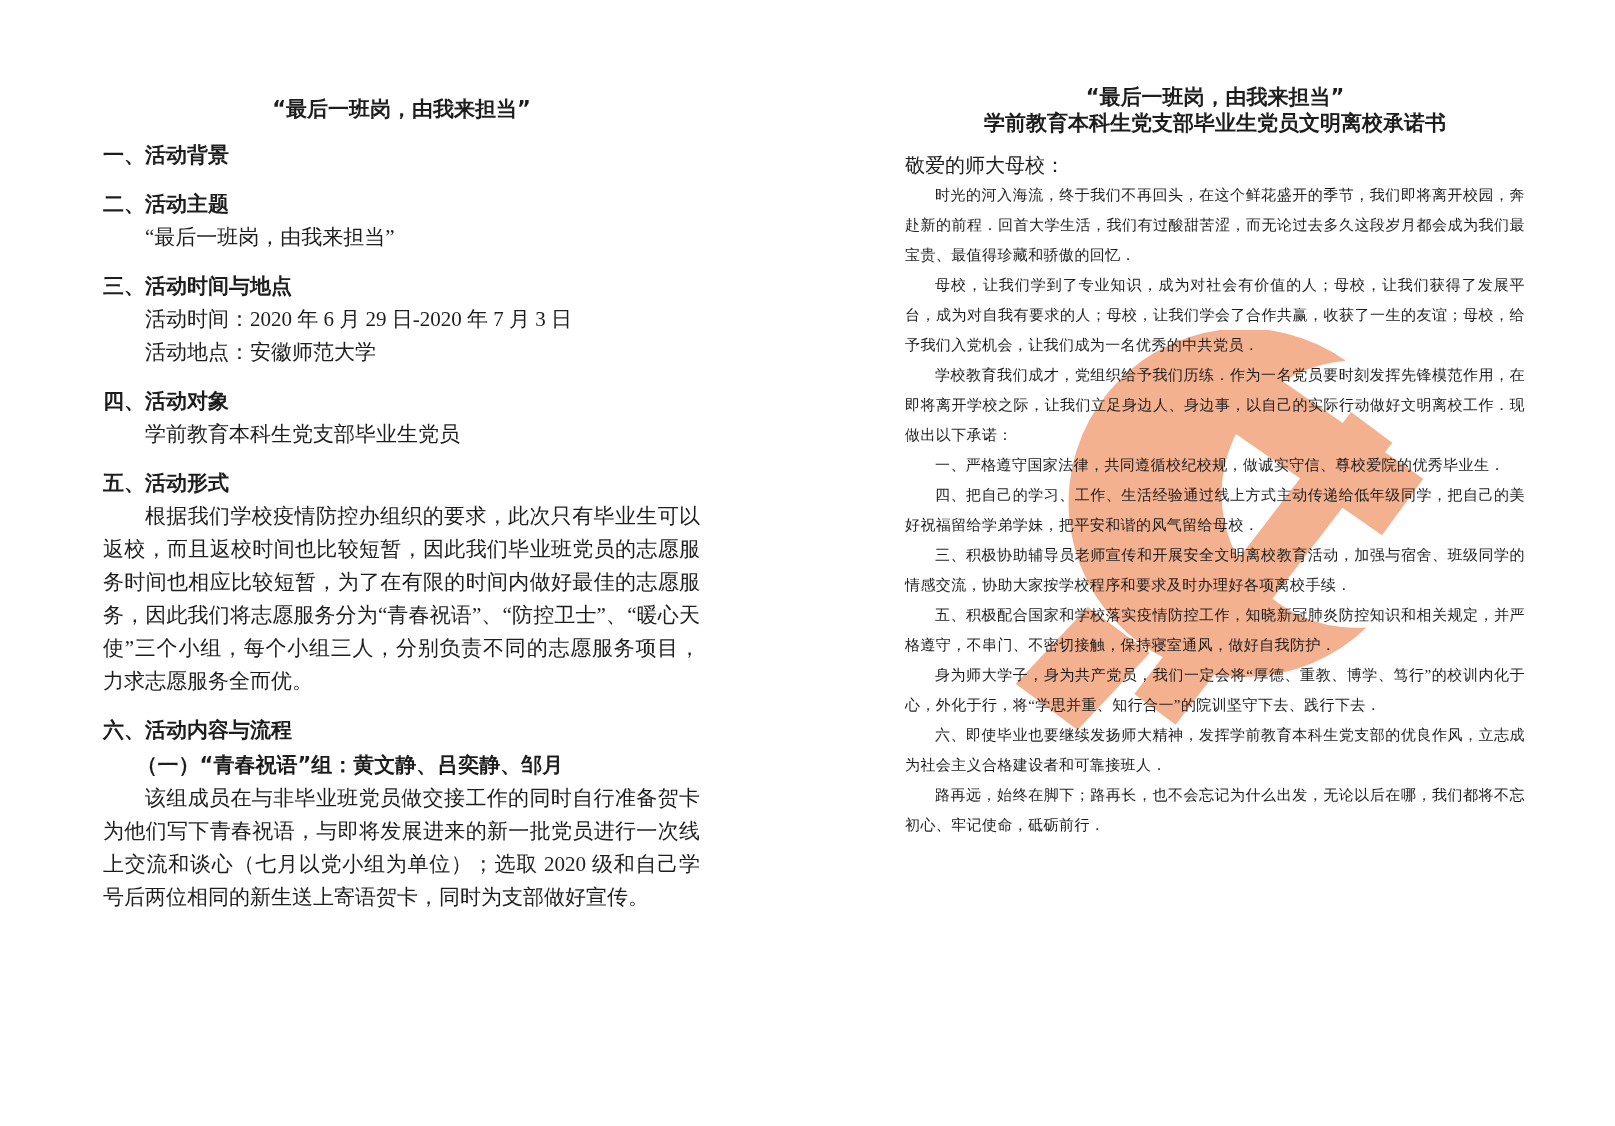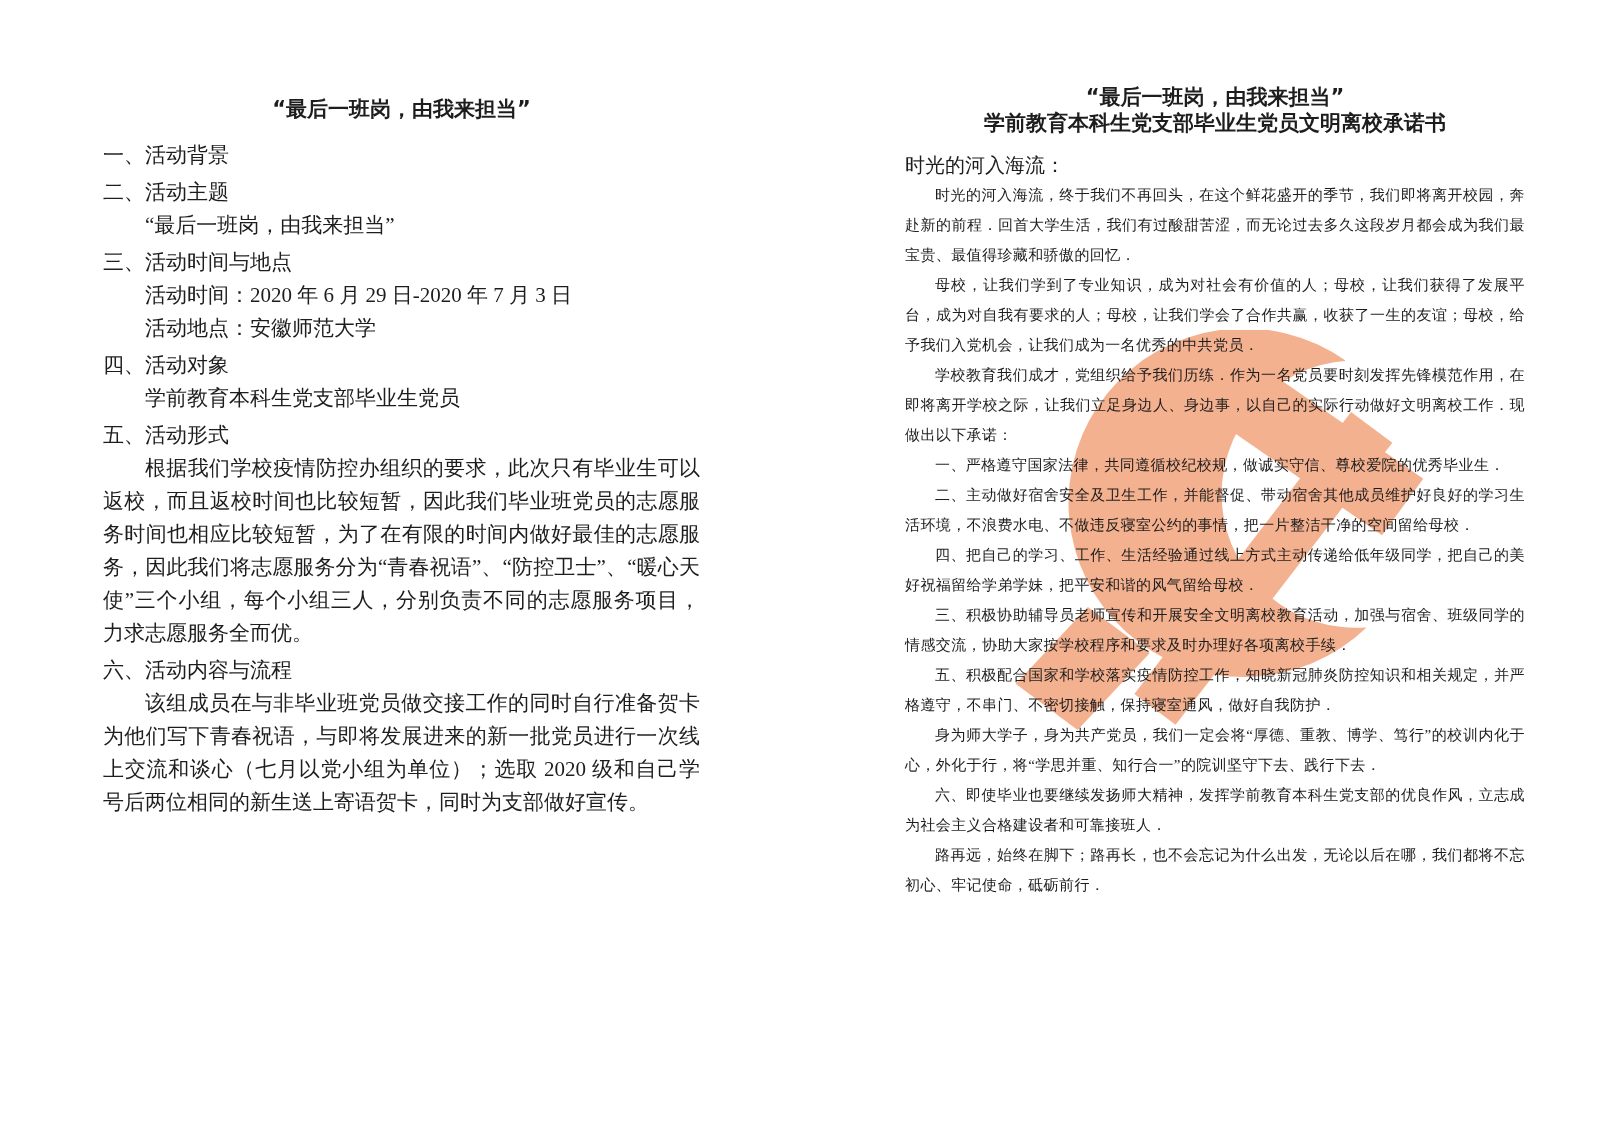--- a/index.html
+++ b/index.html
@@ -26,23 +26,23 @@
     font-family: "DejaVu Sans", "Liberation Sans", sans-serif;
   }
   .page-left  .title1 { margin-top: 96px; }
   .page-left  .title2 { margin-top: 23px; }
   .page-right .title1 { margin-top: 84px; }
   .page-right .title2 { margin-top: 0; }
 
   .left-body { margin-top: 17px; }
   .blk { font-size: 21px; line-height: 33px; }
   .blk.heading {
-    font-weight: normal;
+    font-weight: bold;
     font-family: "DejaVu Sans", "Liberation Sans", sans-serif;
-    margin-top: 4px;
+    margin-top: 16px;
   }
   .blk.subheading {
     font-weight: bold;
     font-family: "DejaVu Sans", "Liberation Sans", sans-serif;
     text-indent: 1.6em;
     margin-top: 2px;
   }
   .blk.para { text-indent: 2em; text-align: justify; }
   .blk.indent { padding-left: 2em; }
 
@@ -89,34 +89,34 @@
       <div class="blk heading">二、活动主题</div>
       <div class="blk indent">“最后一班岗，由我来担当”</div>
       <div class="blk heading">三、活动时间与地点</div>
       <div class="blk indent">活动时间：2020 年 6 月 29 日-2020 年 7 月 3 日</div>
       <div class="blk indent">活动地点：安徽师范大学</div>
       <div class="blk heading">四、活动对象</div>
       <div class="blk indent">学前教育本科生党支部毕业生党员</div>
       <div class="blk heading">五、活动形式</div>
       <div class="blk para">根据我们学校疫情防控办组织的要求，此次只有毕业生可以返校，而且返校时间也比较短暂，因此我们毕业班党员的志愿服务时间也相应比较短暂，为了在有限的时间内做好最佳的志愿服务，因此我们将志愿服务分为“青春祝语”、“防控卫士”、“暖心天使”三个小组，每个小组三人，分别负责不同的志愿服务项目，力求志愿服务全而优。</div>
       <div class="blk heading">六、活动内容与流程</div>
+      <div class="blk subheading">（一）“青春祝语”组：黄文静、吕奕静、邹月</div>
       <div class="blk para">该组成员在与非毕业班党员做交接工作的同时自行准备贺卡为他们写下青春祝语，与即将发展进来的新一批党员进行一次线上交流和谈心（七月以党小组为单位）；选取 2020 级和自己学号后两位相同的新生送上寄语贺卡，同时为支部做好宣传。</div>
     </div>
 </div>
 
 <div class="page page-right">
   <div class="doc-title title1">“最后一班岗，由我来担当”</div>
   <div class="doc-title title2">学前教育本科生党支部毕业生党员文明离校承诺书</div>
-  <div class="salutation">时光的河入海流：</div>
+  <div class="salutation">敬爱的师大母校：</div>
   <div>
       <div class="rpara">时光的河入海流，终于我们不再回头，在这个鲜花盛开的季节，我们即将离开校园，奔赴新的前程．回首大学生活，我们有过酸甜苦涩，而无论过去多久这段岁月都会成为我们最宝贵、最值得珍藏和骄傲的回忆．</div>
       <div class="rpara">母校，让我们学到了专业知识，成为对社会有价值的人；母校，让我们获得了发展平台，成为对自我有要求的人；母校，让我们学会了合作共赢，收获了一生的友谊；母校，给予我们入党机会，让我们成为一名优秀的中共党员．</div>
       <div class="rpara">学校教育我们成才，党组织给予我们历练．作为一名党员要时刻发挥先锋模范作用，在即将离开学校之际，让我们立足身边人、身边事，以自己的实际行动做好文明离校工作．现做出以下承诺：</div>
       <div class="rpara">一、严格遵守国家法律，共同遵循校纪校规，做诚实守信、尊校爱院的优秀毕业生．</div>
-      <div class="rpara">二、主动做好宿舍安全及卫生工作，并能督促、带动宿舍其他成员维护好良好的学习生活环境，不浪费水电、不做违反寝室公约的事情，把一片整洁干净的空间留给母校．</div>
       <div class="rpara">四、把自己的学习、工作、生活经验通过线上方式主动传递给低年级同学，把自己的美好祝福留给学弟学妹，把平安和谐的风气留给母校．</div>
       <div class="rpara">三、积极协助辅导员老师宣传和开展安全文明离校教育活动，加强与宿舍、班级同学的情感交流，协助大家按学校程序和要求及时办理好各项离校手续．</div>
       <div class="rpara">五、积极配合国家和学校落实疫情防控工作，知晓新冠肺炎防控知识和相关规定，并严格遵守，不串门、不密切接触，保持寝室通风，做好自我防护．</div>
       <div class="rpara">身为师大学子，身为共产党员，我们一定会将“厚德、重教、博学、笃行”的校训内化于心，外化于行，将“学思并重、知行合一”的院训坚守下去、践行下去．</div>
       <div class="rpara">六、即使毕业也要继续发扬师大精神，发挥学前教育本科生党支部的优良作风，立志成为社会主义合格建设者和可靠接班人．</div>
       <div class="rpara">路再远，始终在脚下；路再长，也不会忘记为什么出发，无论以后在哪，我们都将不忘初心、牢记使命，砥砺前行．</div>
     </div>
 
 </div>
 

